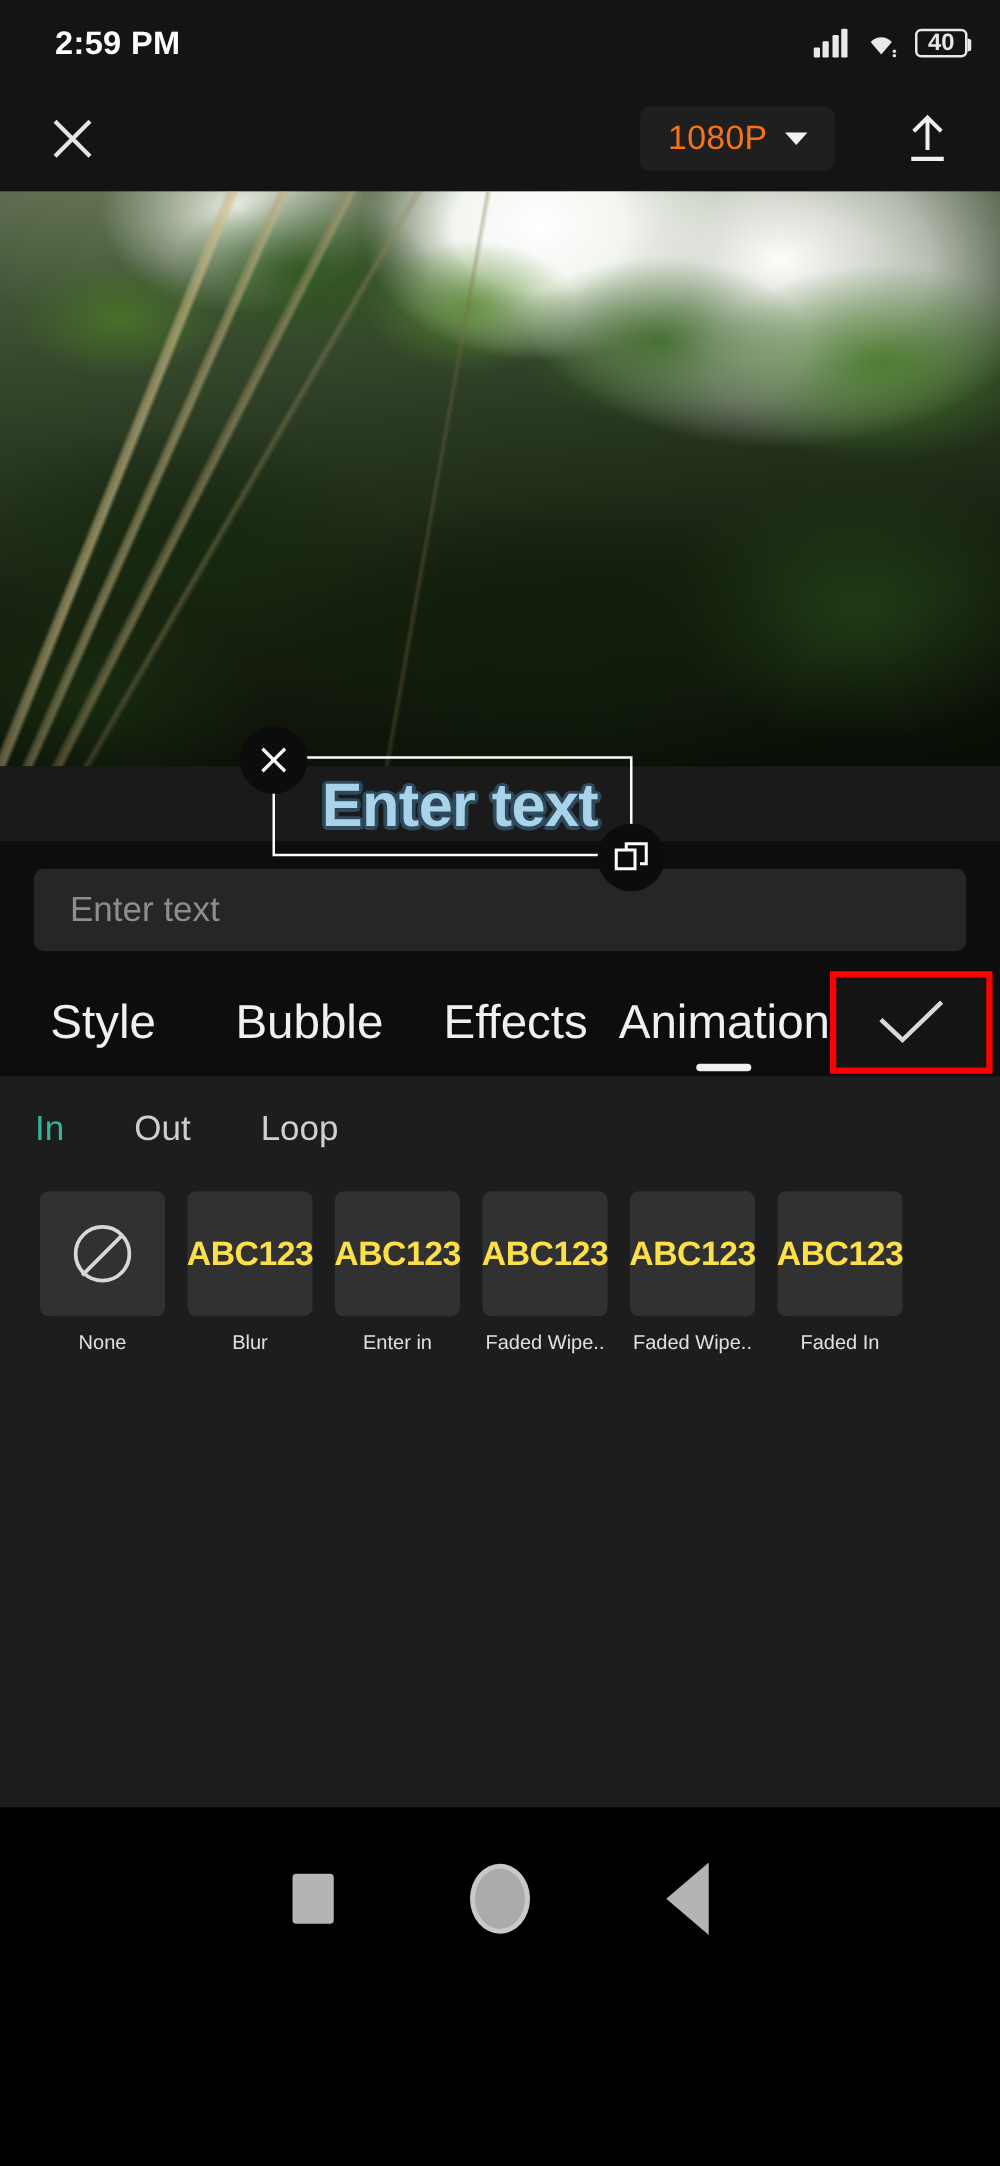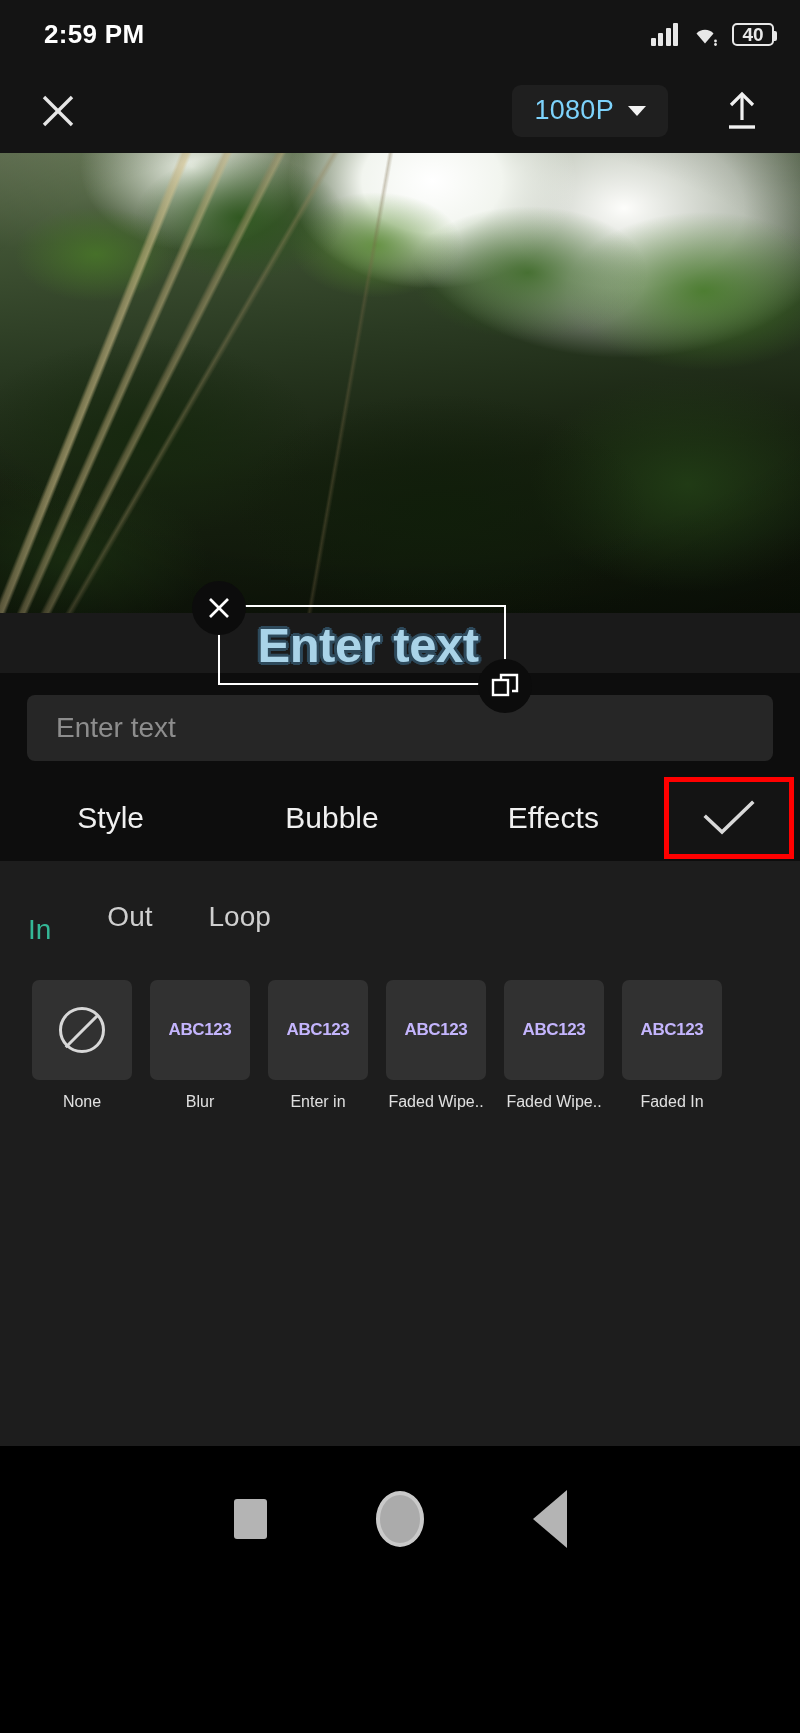--- a/index.html
+++ b/index.html
@@ -63,21 +63,21 @@
   }
   .topbar-right {
     margin-left:auto; display:flex; align-items:center; gap:46px;
   }
   .res-chip {
     background:#1f1f1f; border-radius:9px;
     height:52px; padding:0 22px;
     display:flex; align-items:center; gap:14px;
     cursor:pointer;
   }
-  .res-chip .lbl { color:#7dd3fc; font-size:27px; letter-spacing:0.3px; }
+  .res-chip .lbl { color:#f97316; font-size:27px; letter-spacing:0.3px; }
   .caret {
     width:0; height:0;
     border-left:9px solid transparent;
     border-right:9px solid transparent;
     border-top:10px solid #f2f2f2;
   }
   .export-btn {
     width:56px; height:56px;
     display:flex; align-items:center; justify-content:center;
     cursor:pointer;
@@ -177,21 +177,21 @@
   .tabs {
     height:86px; margin-top:14px;
     display:flex; align-items:stretch;
     position:relative;
   }
   .tab {
     flex:1 1 0; display:flex; flex-direction:column;
     align-items:center; justify-content:center;
     cursor:pointer; position:relative;
   }
-  .tab .t-lbl { color:#f0f0f0; font-size:30px; }
+  .tab .t-lbl { color:#f0f0f0; font-size:38px; }
   .tab .underline {
     position:absolute; bottom:4px;
     width:44px; height:6px; border-radius:3px;
     background:#f0f0f0; opacity:0;
   }
   .tab.active .underline { opacity:1; }
   .confirm-tab {
     flex:0 0 130px;
     display:flex; align-items:center; justify-content:center;
     border:5px solid #ff0000;
@@ -199,35 +199,35 @@
     cursor:pointer;
     margin:2px 6px 2px 0;
   }
 
   .panel { flex:1 1 auto; background:#1d1d1d; }
   .subtabs {
     display:flex; align-items:center;
     padding:26px 0 10px 28px; gap:56px;
   }
   .subtab { font-size:28px; color:#cfcfcf; cursor:pointer; }
-  .subtab.active { color:#34b796;margin-top:27px; }
+  .subtab.active { color:#34b796; }
 
   .cards {
     display:flex; gap:18px;
     padding:24px 0 0 32px;
     overflow:hidden;
   }
   .card { width:100px; flex:0 0 100px; cursor:pointer; }
   .card .thumb {
     width:100px; height:100px; border-radius:7px;
     background:#313131;
     display:flex; align-items:center; justify-content:center;
   }
   .card .thumb .abc {
-    color:#c4b5fd; font-size:17px; font-weight:bold; letter-spacing:-0.4px;
+    color:#fde047; font-size:27px; font-weight:bold; letter-spacing:-0.4px;
   }
   .card .c-lbl {
     margin-top:13px; text-align:center;
     color:#e0e0e0; font-size:16px;
     white-space:nowrap; overflow:hidden;
   }
   .no-sign {
     width:46px; height:46px; border-radius:50%;
     border:3px solid #d8d8d8; position:relative;
   }
@@ -352,20 +352,24 @@
         <span class="underline"></span>
       </div>
       <div class="tab">
         <span class="t-lbl">Bubble</span>
         <span class="underline"></span>
       </div>
       <div class="tab">
         <span class="t-lbl">Effects</span>
         <span class="underline"></span>
       </div>
+      <div class="tab active">
+        <span class="t-lbl">Animation</span>
+        <span class="underline"></span>
+      </div>
       <div class="confirm-tab">
         <svg width="62" height="42" viewBox="0 0 62 42">
           <polyline points="8,20 24,35 54,6" fill="none" stroke="#d9d9d9" stroke-width="3.6" stroke-linecap="square" stroke-linejoin="miter"></polyline>
         </svg>
       </div>
     </div>
 
     <div class="panel">
       <div class="subtabs">
         <span class="subtab active">In</span>

